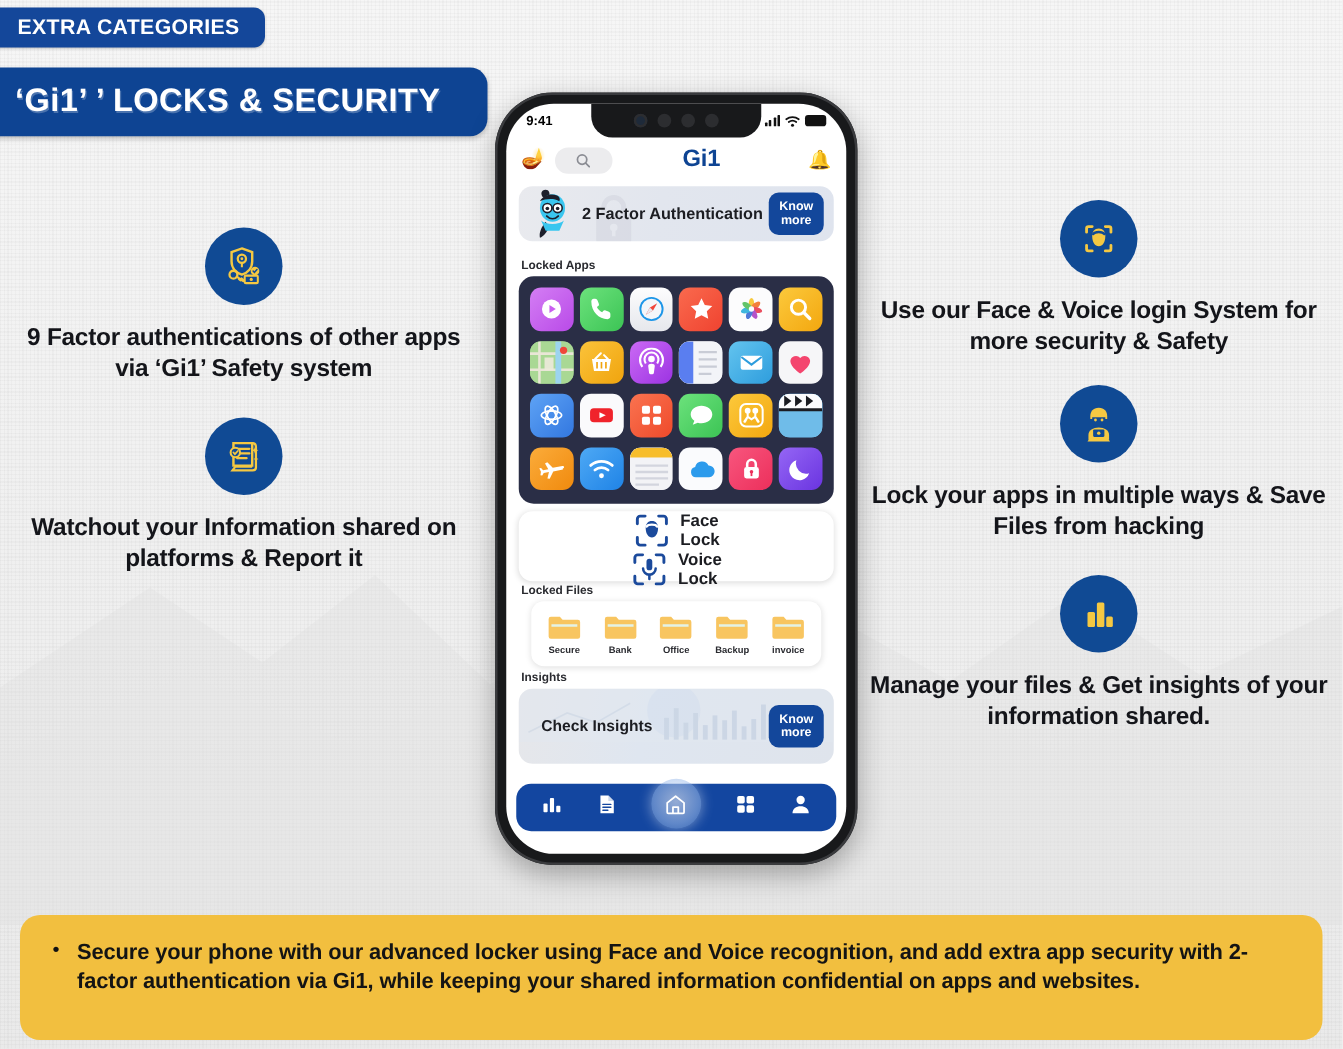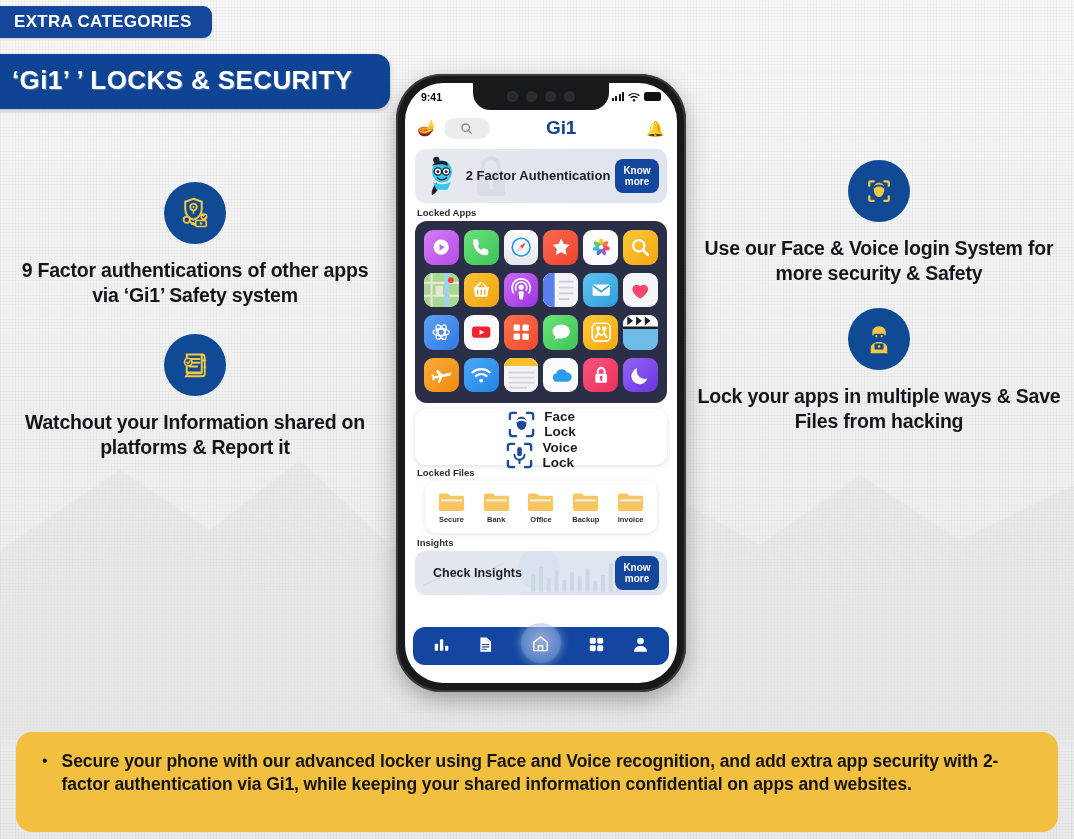--- a/index.html
+++ b/index.html
@@ -102,21 +102,21 @@
     display: flex; align-items: center; justify-content: center;
   }
   .brand {
     flex: 1; text-align: center; color: #0e4493;
     font-size: 19px; font-weight: 800; letter-spacing: -.2px;
     margin-left: -14px;
   }
   .bell { font-size: 15px; line-height: 1; }
   
   .promo {
-    position: absolute; left: 10px; right: 10px; top: 66px; height: 54px;
+    position: absolute; left: 10px; right: 10px; top: 66px; height: 44px;
     border-radius: 11px; overflow: hidden;
     background: linear-gradient(100deg,#e9eaee 0%, #e2e6ee 45%, #dfe4ee 100%);
     display: flex; align-items: center; padding: 0 8px; gap: 4px;
   }
   .promo .ghost-lock {
     position:absolute; left:56px; top:3px; width:40px; height:48px;
     opacity:.18;
   }
   .genie { width: 38px; height: 42px; flex: none; z-index:2; }
   .promo-txt {
@@ -160,21 +160,21 @@
   .files {
     position: absolute; left: 20px; right: 20px; top: 398px; height: 52px;
     background: #fff; border-radius: 10px; box-shadow: 0 1px 5px rgba(0,0,0,.12);
     display: flex; align-items: center; justify-content: space-around; padding: 0 4px;
   }
   .file { display: flex; flex-direction: column; align-items: center; gap: 2px; }
   .file svg { width: 27px; height: 22px; }
   .file span { font-size: 7.5px; font-weight: 600; color: #2a2b30; }
   
   .insights {
-    position: absolute; left: 10px; right: 10px; top: 468px; height: 44px;
+    position: absolute; left: 10px; right: 10px; top: 468px; height: 60px;
     border-radius: 11px; overflow: hidden; display: flex; align-items: center;
     padding: 0 8px;
     background: linear-gradient(100deg,#e6e7ea 0%, #dfe6f0 40%, #dfe4ec 100%);
   }
   .ins-chart { position:absolute; inset:0; opacity:.5; }
   .ins-txt { flex:1; font-size: 12.5px; font-weight: 800; color: #1c1d22; padding-left: 10px; z-index:2;}
   
   .navbar {
     position: absolute; left: 8px; right: 8px; bottom: 18px; height: 38px;
     background: #1346a0; border-radius: 12px;
@@ -271,20 +271,30 @@
           <circle cx="27.5" cy="20" r="1.5"></circle>
         <path d="M13 41v-5c0-5 5-8 11-8s11 3 11 8v5z"></path>
         <rect x="18" y="30" width="12" height="8" rx="1.2" fill="#104a94"></rect>
         <circle cx="24" cy="34" r="1.8" fill="#f5c842"></circle>
         <path d="M14 40h20l2 3H12z"></path>
       </svg>
     </div>
     <div class="fc-text">Lock your apps in multiple ways &amp; Save Files from hacking</div>
   </div>
   <div class="sp-b"></div>
+  <div class="feature">
+    <div class="fc-icon">
+      <svg viewBox="0 0 48 48" fill="#f5c842">
+        <rect x="12" y="22" width="8" height="16" rx="1.6"></rect>
+        <rect x="22" y="12" width="8" height="26" rx="1.6"></rect>
+        <rect x="32" y="27" width="7" height="11" rx="1.6"></rect>
+      </svg>
+    </div>
+    <div class="fc-text">Manage your files &amp; Get insights of your information shared.</div>
+  </div>
 </div>
 
 <div class="phone">
   <div class="screen">
 
     <div class="notch">
       <i class="cam"></i>
       <i></i>
         <i></i>
         <i></i>

